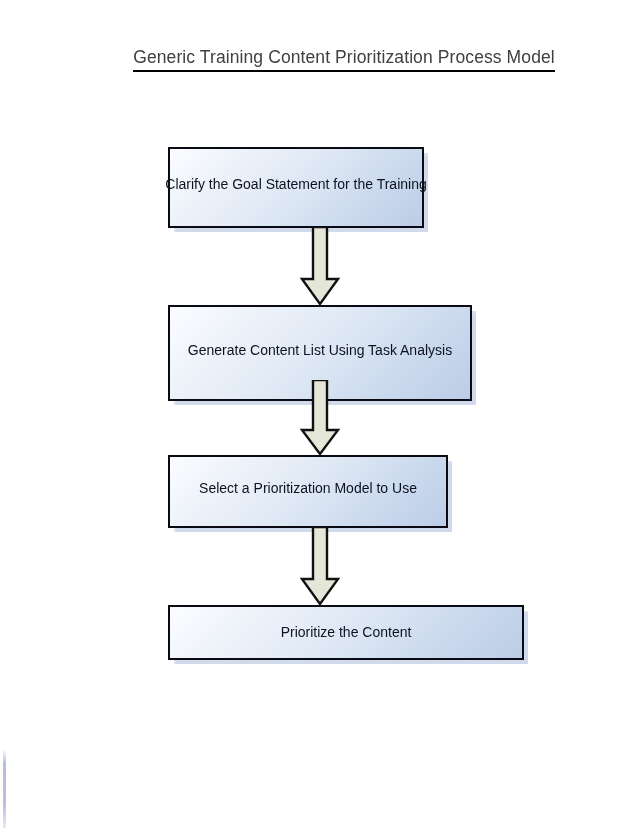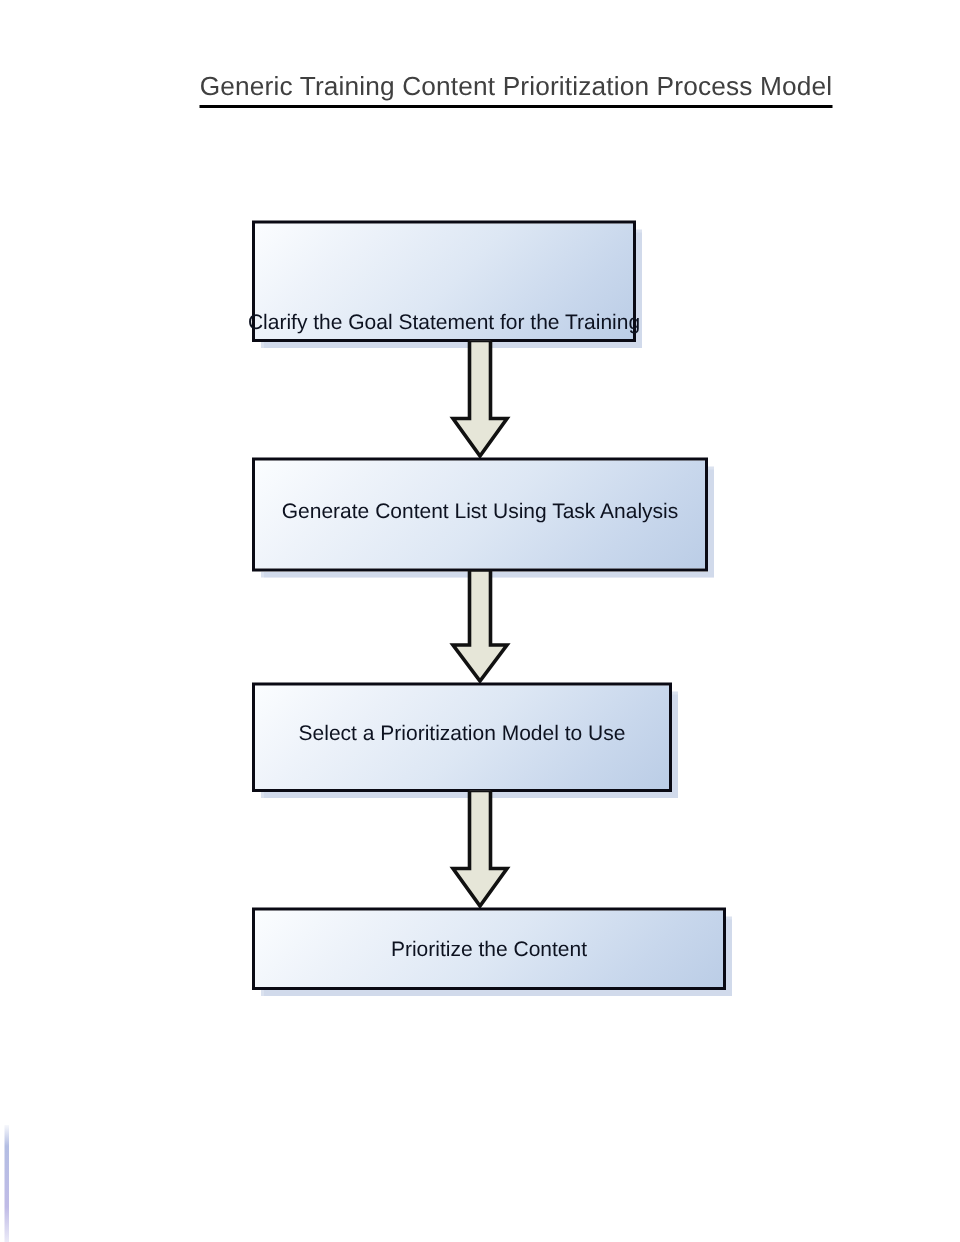--- a/index.html
+++ b/index.html
@@ -62,24 +62,24 @@
     font-size: 14px;
     color: #0d1220;
     text-align: center;
     line-height: 1.2;
     white-space: nowrap;
     padding: 0 8px;
   }
   
   .flow-box.nudge-up .box-label { position: relative; top: -3px; }
 
-  #box-1 { left: 168px; top: 147px;  width: 256px; height: 81px; align-items: flex-end; }
-  #box-2 { left: 168px; top: 305px;  width: 304px; height: 76px; }
+  #box-1 { left: 168px; top: 147px;  width: 256px; height: 81px; }
+  #box-2 { left: 168px; top: 305px;  width: 304px; height: 96px; }
   #box-3 { left: 168px; top: 455px;  width: 280px; height: 73px; }
-  #box-4 { left: 168px; top: 605px;  width: 316px; height: 55px; justify-content: center; }
+  #box-4 { left: 168px; top: 605px;  width: 356px; height: 55px; justify-content: center; }
 
   
   .flow-arrow {
     position: absolute;
     left: 294px;
     width: 52px;
   }
   .flow-arrow svg { display: block; }
 
   #arrow-1 { top: 227px; height: 79px; }

